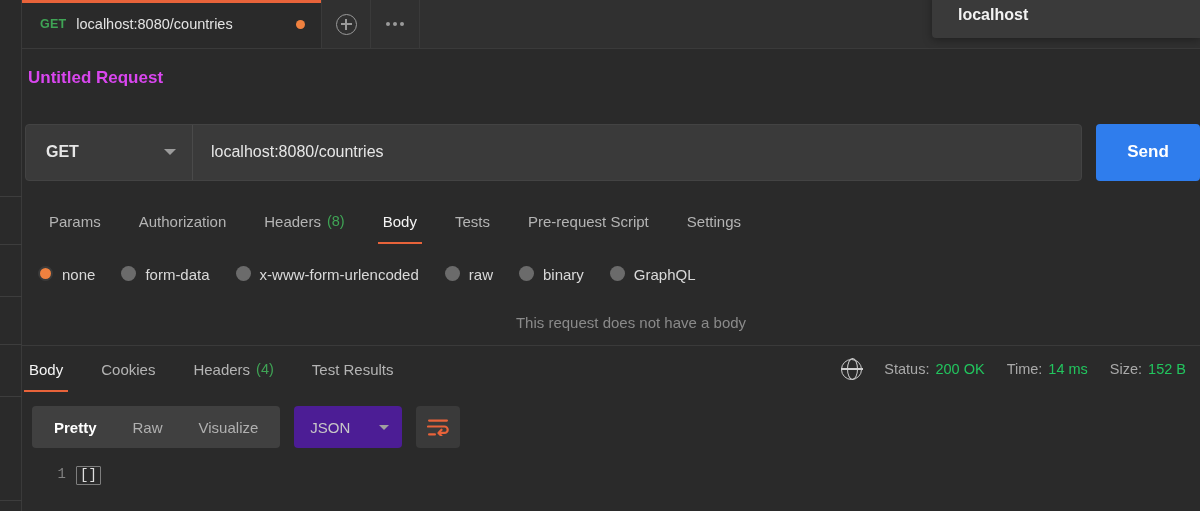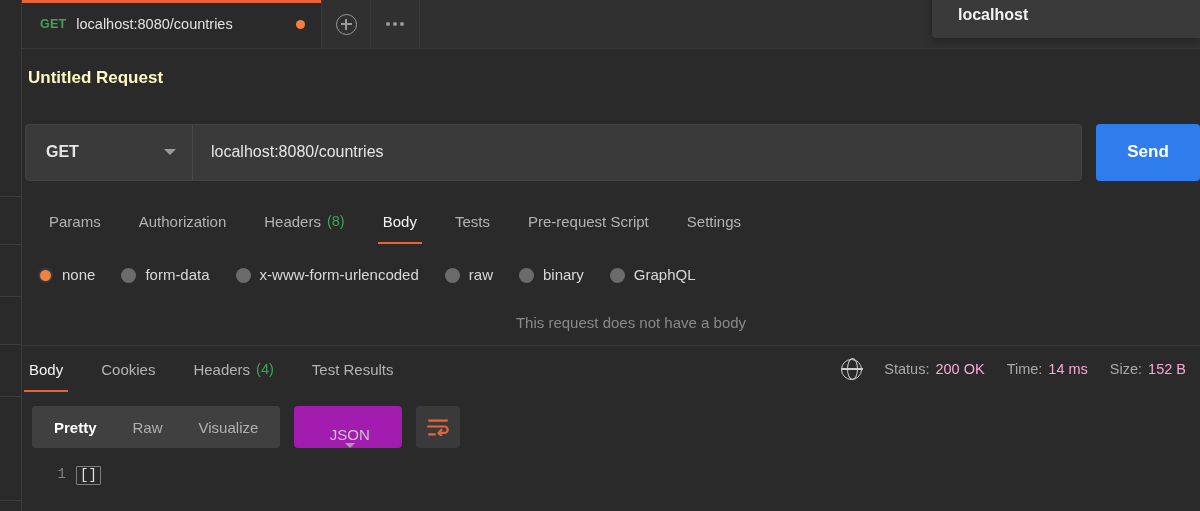--- a/index.html
+++ b/index.html
@@ -147,21 +147,21 @@
     position: absolute;
     left: 22px; top: 49px;
     width: 1178px; height: 58px;
     display: flex;
     align-items: center;
     padding-left: 6px;
   }
   .req-title {
     font-size: 17px;
     font-weight: bold;
-    color: #fef9c3;
+    color: #d946ef;
   }
 
   
   .url-row {
     position: absolute;
     left: 22px; top: 122px;
     width: 1178px; height: 60px;
     display: flex;
     align-items: center;
     padding: 0 0 0 3px;
@@ -263,21 +263,21 @@
     position: absolute;
     left: 22px; top: 252px;
     width: 1178px; height: 44px;
     display: flex;
     align-items: center;
     padding-left: 16px;
     gap: 26px;
   }
   .radio-opt {
     display: flex;
-    align-items: flex-end;
+    align-items: flex-start;
     gap: 9px;
     cursor: pointer;
     font-size: 15px;
     color: #d9d9d9;
     white-space: nowrap;
   }
   .radio-dot {
     width: 15px; height: 15px;
     border-radius: 50%;
     background: #6b6b6b;
@@ -356,21 +356,21 @@
   .globe-icon::after {
     content: "";
     position: absolute;
     left: -1.5px; right: -1.5px; top: 50%;
     height: 1.5px;
     margin-top: -.75px;
     background: #cfcfcf;
   }
   .meta-item { display: flex; align-items: center; gap: 6px; white-space: nowrap; }
   .meta-label { color: #a9a9a9; }
-  .meta-value { color: #f9a8d4; }
+  .meta-value { color: #22c55e; }
 
   
   .resp-toolbar {
     position: absolute;
     left: 22px; top: 398px;
     width: 1178px; height: 58px;
     display: flex;
     align-items: center;
     gap: 14px;
     padding-left: 10px;
@@ -391,30 +391,29 @@
     font-size: 15px;
     color: #b0b0b0;
     cursor: pointer;
     white-space: nowrap;
   }
   .seg.active { color: #ffffff; font-weight: bold; }
 
   .json-select {
     display: flex;
     align-items: center;
-    justify-content: flex-end;
+    justify-content: space-between;
     width: 108px;
     height: 42px;
-    background: #a21caf;
+    background: #4c1d95;
     border-radius: 4px;
     padding: 0 13px 0 16px;
     cursor: pointer;
     font-size: 15px;
     color: #c7c7c7;
-    flex-direction: column;
   }
   .json-select .caret {
     border-top-color: #a0a0a0;
     border-left-width: 5px;
     border-right-width: 5px;
     border-top-width: 5px;
   }
 
   .wrap-btn {
     width: 44px; height: 42px;

